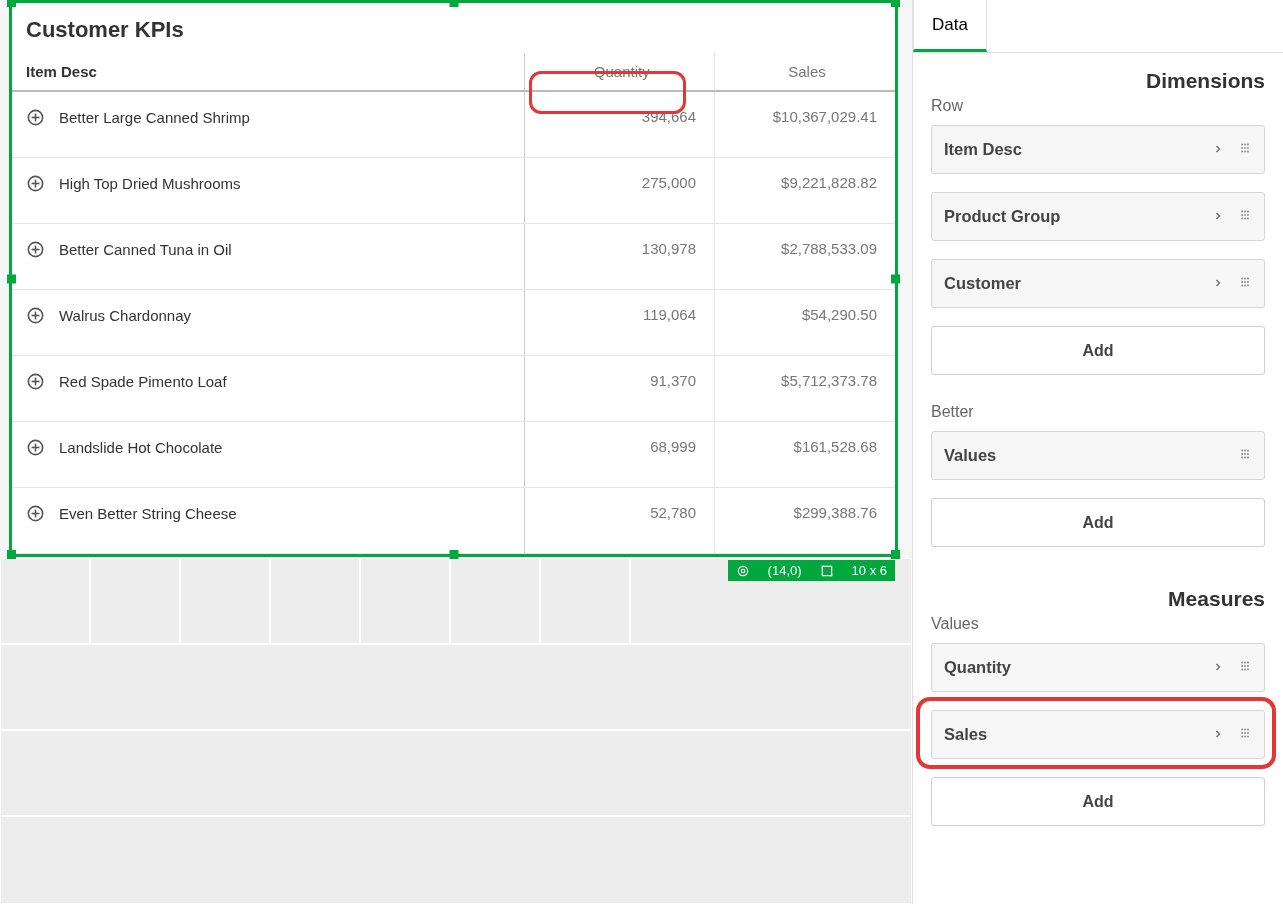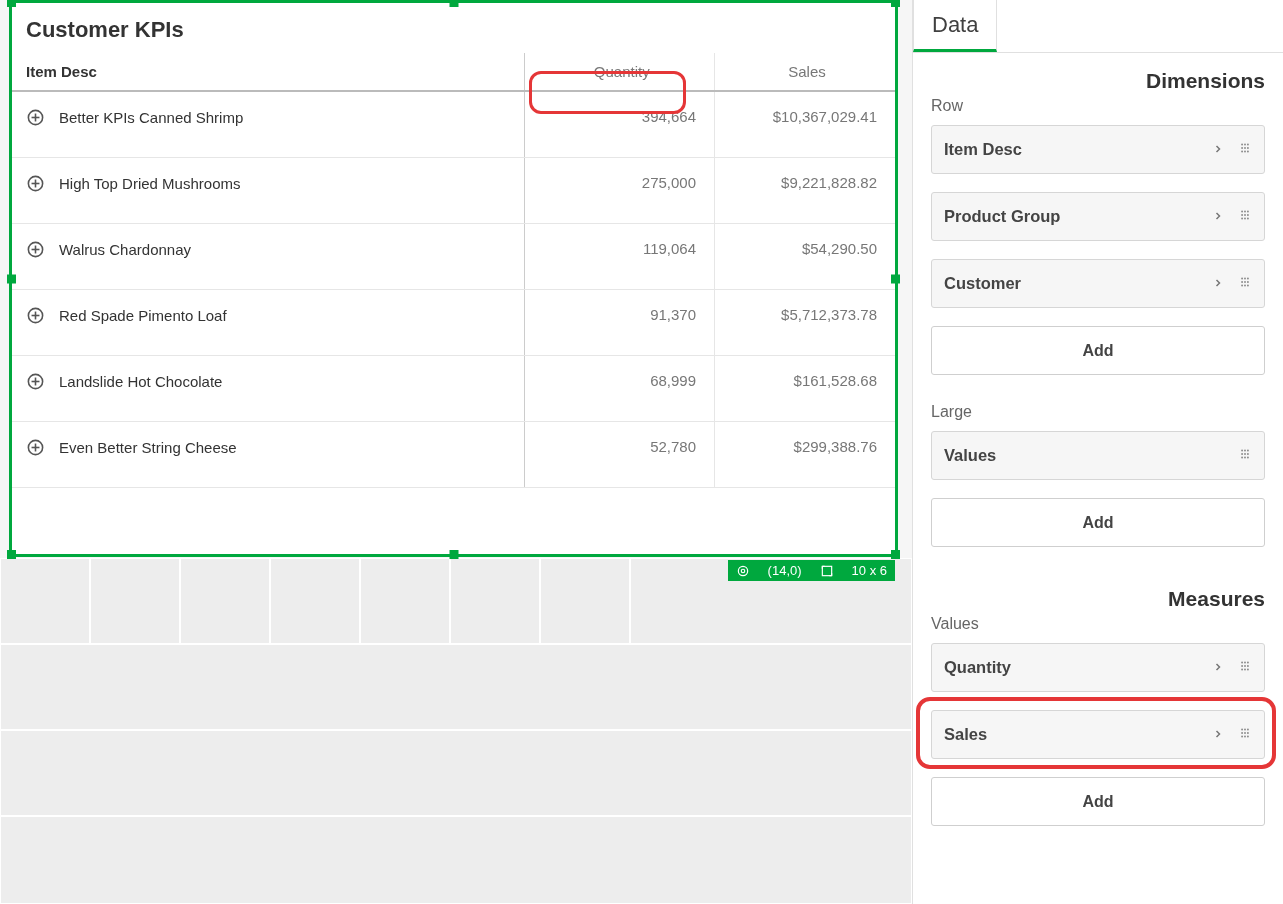--- a/index.html
+++ b/index.html
@@ -153,22 +153,22 @@
     height: 53px;
     border-bottom: 1px solid #e0e0e0;
     display: flex;
     align-items: stretch;
     padding-left: 0;
   }
   .tab {
     padding: 0 18px;
     display: flex;
     align-items: center;
-    font-size: 22px;
-    color: #404040;
+    font-size: 17px;
+    color: #000000;
     border-bottom: 3px solid transparent;
   }
   .tab.active {
     border-bottom-color: #00a83e;
     border-left: 1px solid #e0e0e0;
     border-right: 1px solid #e0e0e0;
   }
   .panel-body {
     padding: 16px 18px 0 18px;
   }
@@ -285,41 +285,57 @@
           <tr>
             <td>
               <div class="dim-cell">
                 <span class="expand-icon">
                   <svg viewBox="0 0 24 24" width="19" height="19" fill="none" stroke="#555" stroke-width="2">
                     <circle cx="12" cy="12" r="9"></circle>
                     <line x1="12" y1="7" x2="12" y2="17"></line>
                     <line x1="7" y1="12" x2="17" y2="12"></line>
                   </svg>
                 </span>
-                <span>Better KPIs Canned Shrimp</span>
+                <span>Better Large Canned Shrimp</span>
               </div>
             </td>
             <td class="num">394,664</td>
             <td class="num">$10,367,029.41</td>
           </tr>
           <tr>
             <td>
               <div class="dim-cell">
                 <span class="expand-icon">
                   <svg viewBox="0 0 24 24" width="19" height="19" fill="none" stroke="#555" stroke-width="2">
                     <circle cx="12" cy="12" r="9"></circle>
                     <line x1="12" y1="7" x2="12" y2="17"></line>
                     <line x1="7" y1="12" x2="17" y2="12"></line>
                   </svg>
                 </span>
                 <span>High Top Dried Mushrooms</span>
               </div>
             </td>
             <td class="num">275,000</td>
             <td class="num">$9,221,828.82</td>
+          </tr>
+          <tr>
+            <td>
+              <div class="dim-cell">
+                <span class="expand-icon">
+                  <svg viewBox="0 0 24 24" width="19" height="19" fill="none" stroke="#555" stroke-width="2">
+                    <circle cx="12" cy="12" r="9"></circle>
+                    <line x1="12" y1="7" x2="12" y2="17"></line>
+                    <line x1="7" y1="12" x2="17" y2="12"></line>
+                  </svg>
+                </span>
+                <span>Better Canned Tuna in Oil</span>
+              </div>
+            </td>
+            <td class="num">130,978</td>
+            <td class="num">$2,788,533.09</td>
           </tr>
           <tr>
             <td>
               <div class="dim-cell">
                 <span class="expand-icon">
                   <svg viewBox="0 0 24 24" width="19" height="19" fill="none" stroke="#555" stroke-width="2">
                     <circle cx="12" cy="12" r="9"></circle>
                     <line x1="12" y1="7" x2="12" y2="17"></line>
                     <line x1="7" y1="12" x2="17" y2="12"></line>
                   </svg>
@@ -457,21 +473,21 @@
               <circle cx="7" cy="18" r="1.6"></circle>
               <circle cx="12" cy="18" r="1.6"></circle>
               <circle cx="17" cy="18" r="1.6"></circle>
             </svg></span>
         </div>
       </div>
     <div class="add-btn">
       <span>Add</span>
     </div>
 
-    <div class="sub-label">Large</div>
+    <div class="sub-label">Better</div>
     <div id="col-items">
         <div class="pill">
           <span class="pill-label">Values</span>
           <span class="grip"><svg viewBox="0 0 24 24" width="14" height="14" fill="#888">
               <circle cx="7" cy="6" r="1.6"></circle>
               <circle cx="12" cy="6" r="1.6"></circle>
               <circle cx="17" cy="6" r="1.6"></circle>
               <circle cx="7" cy="12" r="1.6"></circle>
               <circle cx="12" cy="12" r="1.6"></circle>
               <circle cx="17" cy="12" r="1.6"></circle>

